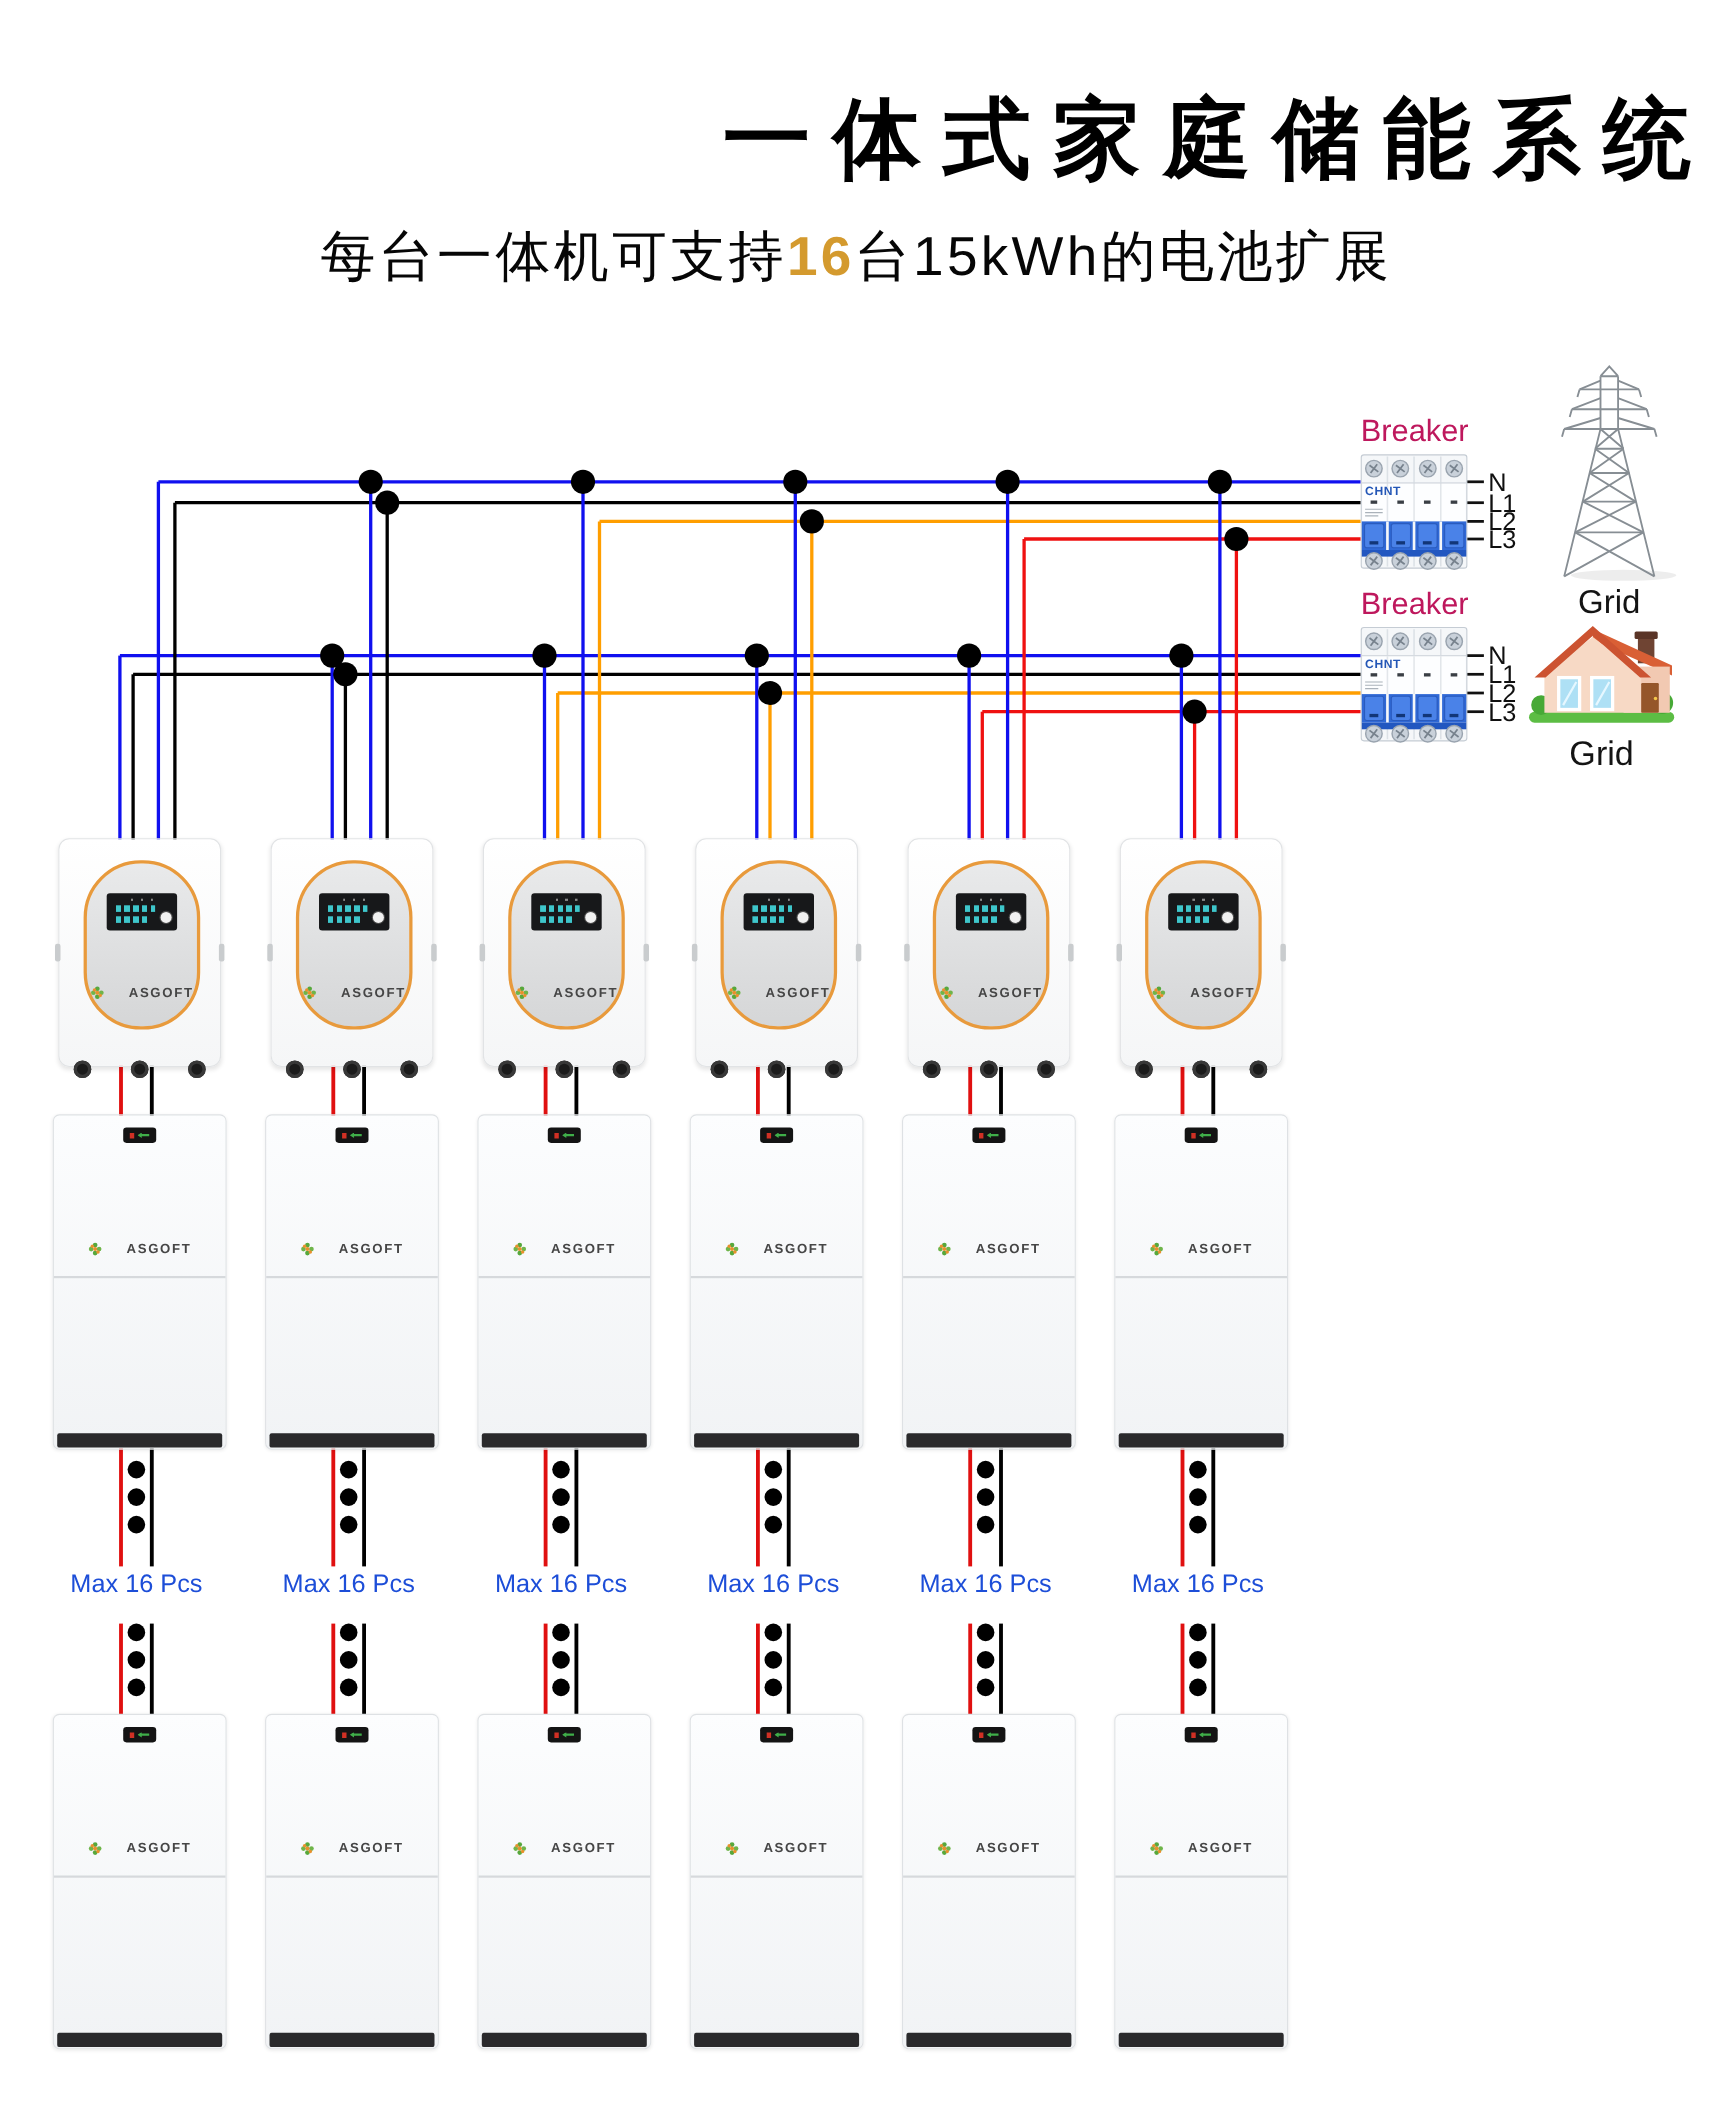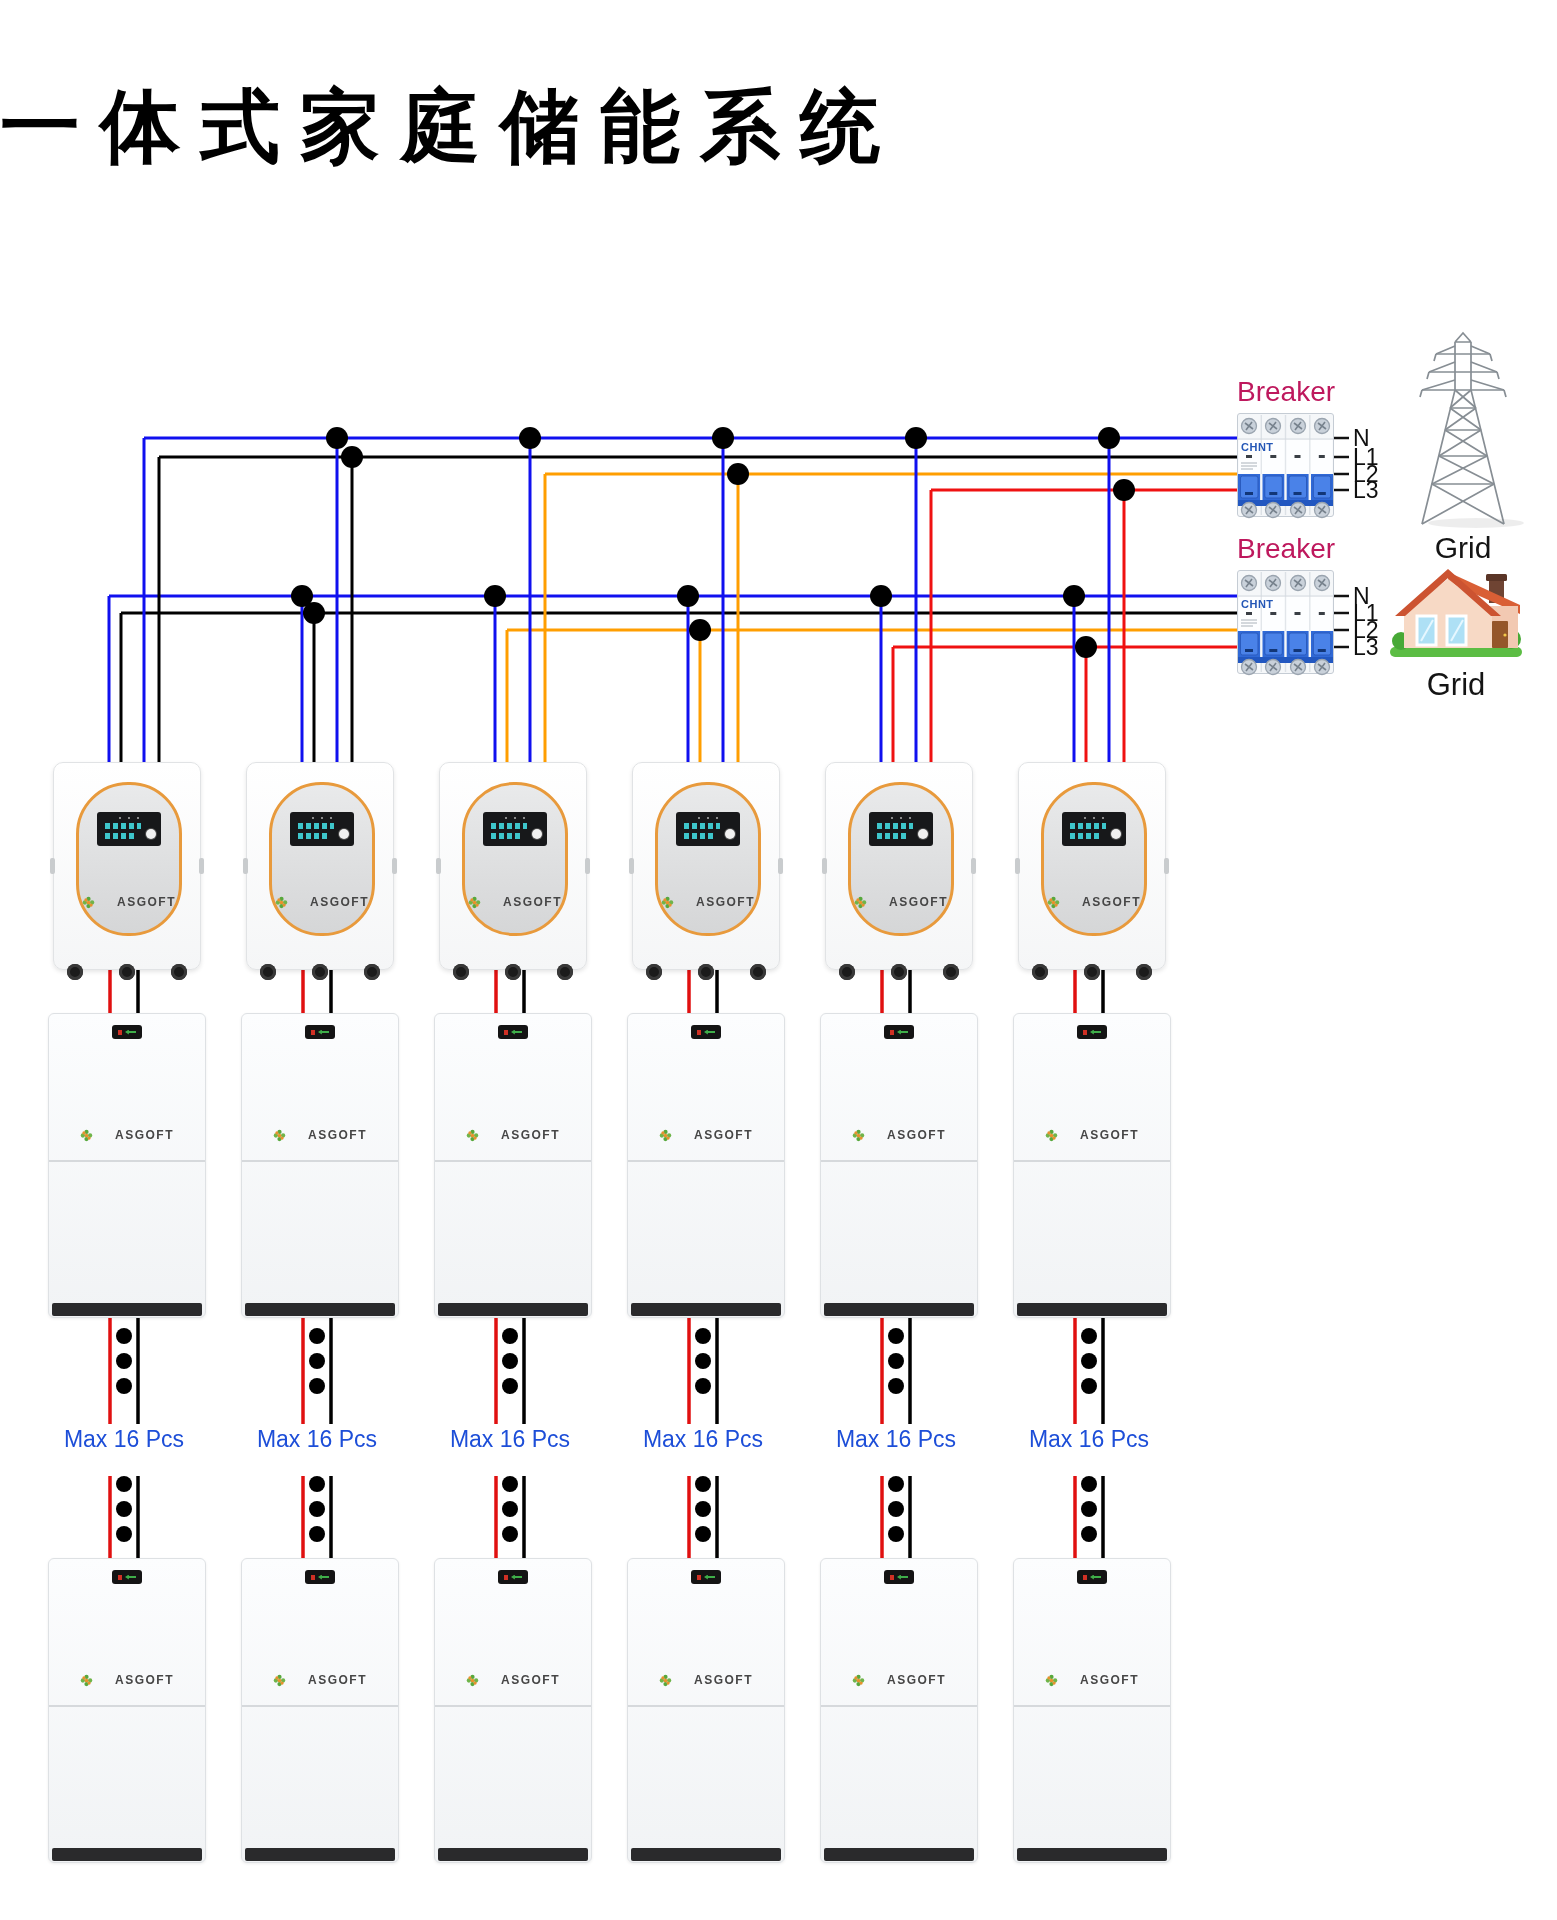--- a/index.html
+++ b/index.html
@@ -1,19 +1,19 @@
 <!DOCTYPE html>
 <html style="--hl: #D49A2E; --accent: #E89A3C;"><head>
 <meta charset="utf-8">
 <style>
   html,body{margin:0;padding:0;background:#ffffff;}
   .canvas{position:relative;width:1557px;height:1920px;background:#ffffff;overflow:hidden;
           font-family:"Liberation Sans","DejaVu Sans",sans-serif;color:#000;}
   
-  .title{position:absolute;top:74px;left:0;width:100%;margin:0;text-align:left;
+  .title{position:absolute;top:74px;left:0;width:100%;margin:0;text-align:right;
          font-size:80px;font-weight:700;letter-spacing:20px;color:#000;}
   .subtitle{position:absolute;top:200px;left:0;width:100%;text-align:center;
             font-size:50px;font-weight:400;letter-spacing:3px;color:#060606;}
   .subtitle .hl{color:var(--hl,#D49A2E);font-weight:700;}
   
   #wiring{position:absolute;left:0;top:0;}
   #wiring text{font-family:"Liberation Sans","DejaVu Sans",sans-serif;}
   
   .lbl-breaker{position:absolute;left:1237px;font-size:28px;color:#be185d;}
   .lbl-breaker.b1{top:376px;} .lbl-breaker.b2{top:533px;}
@@ -61,20 +61,21 @@
   
   .max-label{position:absolute;width:140px;text-align:center;font-size:23px;color:#1d4ed8;}
 </style>
 </head>
 <body>
 
 <div class="canvas">
 
   <h1 class="title">一体式家庭储能系统</h1>
 
+  <div class="subtitle"><span>每台一体机可支持</span><span class="hl">16</span><span>台15kWh的电池扩展</span></div>
 
   <svg id="wiring" width="1557" height="1920" viewBox="0 0 1557 1920">
     <defs>
 
       <g id="scr">
         <circle r="7.5" fill="#C9D1DA" stroke="#9AA4AF" stroke-width="1.3"></circle>
         <path d="M-4,-3 L4,3 M-3,4 L3,-4" stroke="#77828D" stroke-width="1.6" fill="none"></path>
       </g>
 
       <g id="breaker-sym">

